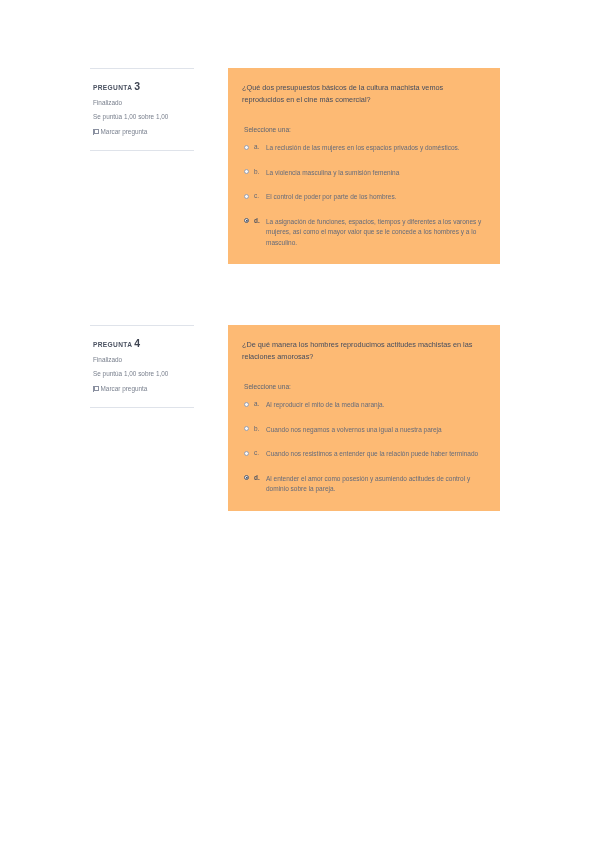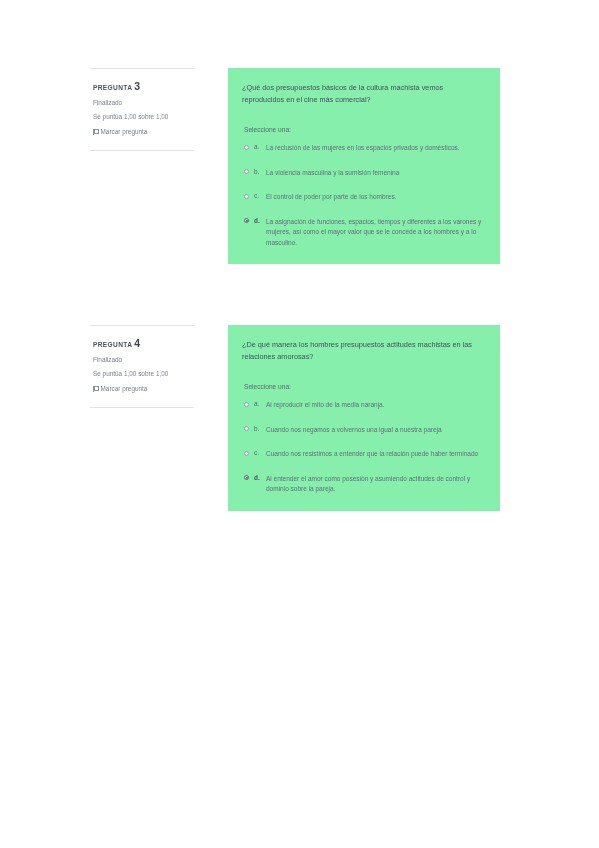--- a/index.html
+++ b/index.html
@@ -95,21 +95,21 @@
     width: 3.4px; height: 2.8px;
     border: 0.6px solid #8a90a0;
     background: transparent;
   }
 
   
   .qcard {
     margin-left: 34px;
     width: 272px;
     box-sizing: border-box;
-    background: #86efac;
+    background: #fdba74;
     padding: 14px 4px 16px 14px;
   }
   .qtext {
     font-size: 7.3px;
     line-height: 1.62;
     color: #464d5e;
     margin: 0 0 20px 0;
     max-width: 238px;
   }
   .qprompt {
@@ -240,21 +240,21 @@
       </div>
       <div class="qinfo-line">Finalizado</div>
       <div class="qinfo-line">Se puntúa 1,00 sobre 1,00</div>
       <div class="qinfo-flag">
         <span class="flag-icon"></span>
         <span>Marcar pregunta</span>
       </div>
     </div>
 
     <div class="qcard">
-      <p class="qtext">¿De qué manera los hombres presupuestos actitudes machistas en las relaciones amorosas?</p>
+      <p class="qtext">¿De qué manera los hombres reproducimos actitudes machistas en las relaciones amorosas?</p>
       <p class="qprompt">Seleccione una:</p>
       <ul class="answers">
 
         <li class="answer">
           <span class="radio"></span>
           <span class="ans-letter">a.</span>
           <span class="ans-text">Al reproducir el mito de la media naranja.</span>
         </li>
 
         <li class="answer">

